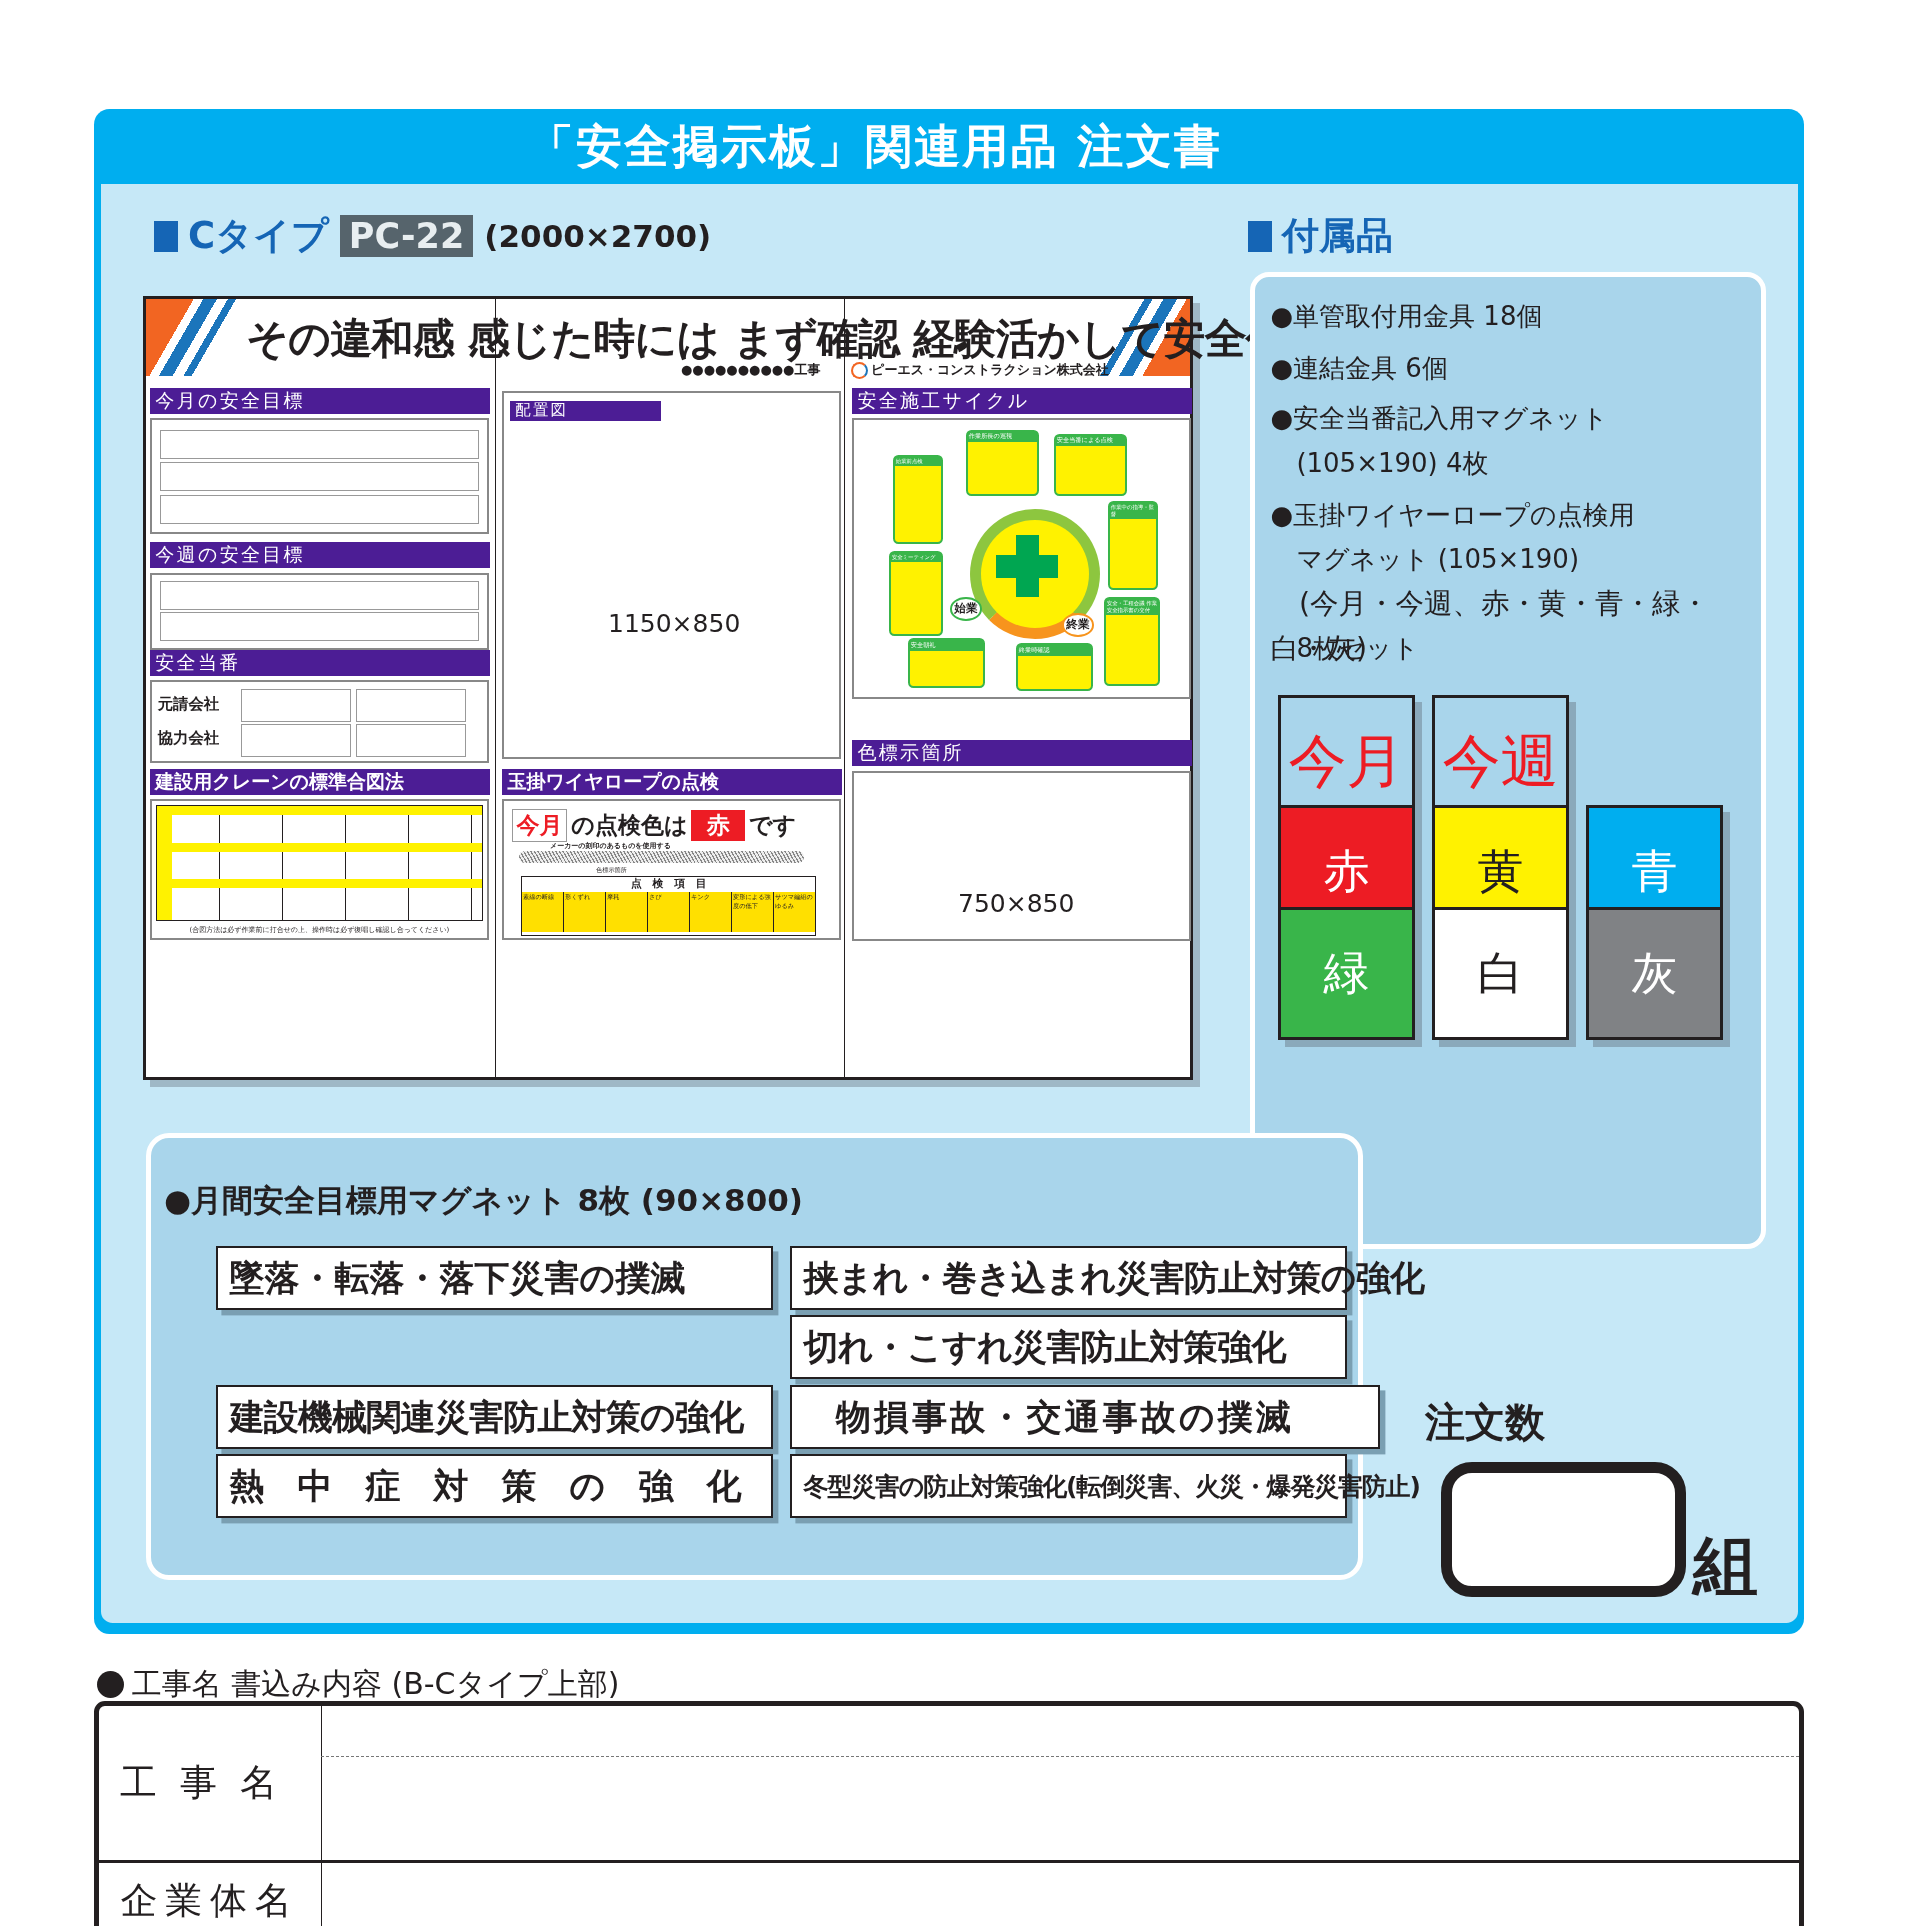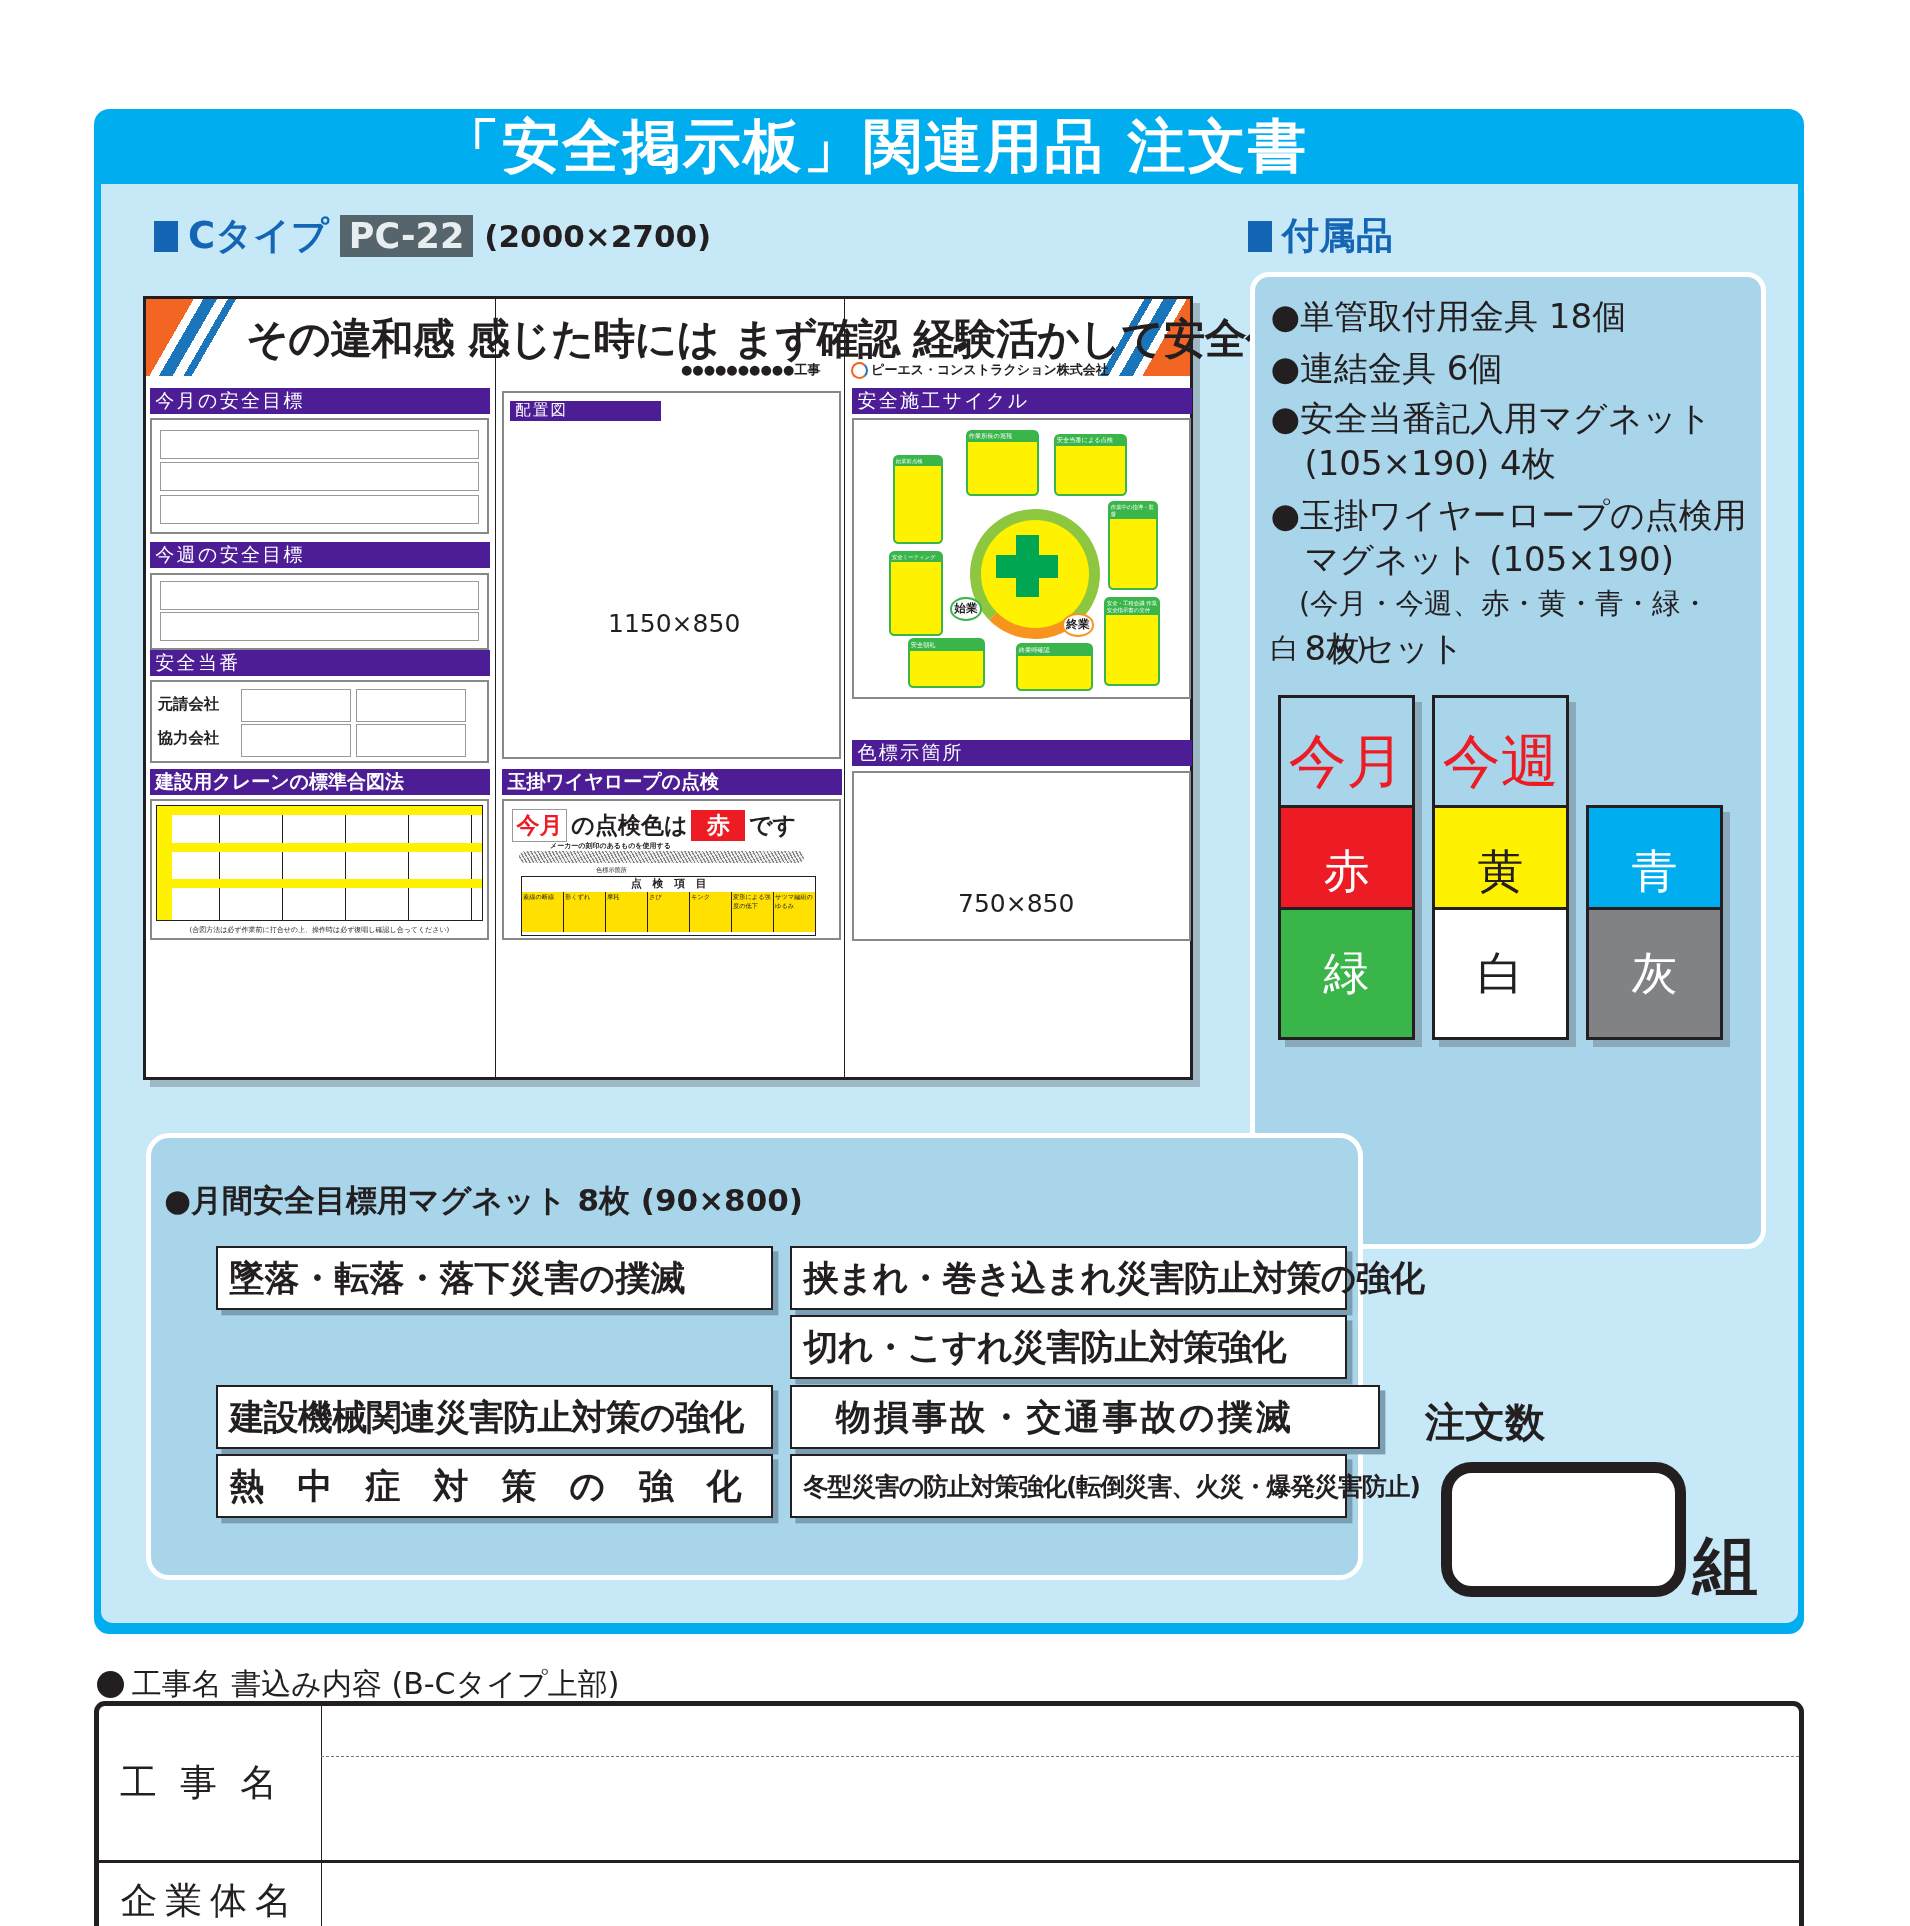--- a/index.html
+++ b/index.html
@@ -1,38 +1,38 @@
 <!DOCTYPE html>
 <html style="font-size:6.2px"><head>
 <meta charset="utf-8">
 <style>
   html,body{margin:0;padding:0;background:#ffffff;}
   body{width:1911px;height:2702px;position:relative;overflow:hidden;font-family:"DejaVu Sans","Liberation Sans",sans-serif;color:#231f20;}
   .abs{position:absolute;box-sizing:border-box;}
   
   #frame{left:94px;top:109px;width:1710px;height:1525px;background:#00aeef;border-radius:15.4px;}
   #frame-inner{left:101px;top:184px;width:1697px;height:1439px;background:#c6e8f7;border-radius:0 0 11.6px 11.6px;}
-  #title{left:94px;top:109px;width:1562px;height:75px;display:flex;align-items:center;justify-content:center;color:#fff;font-size:58px;font-weight:bold;letter-spacing:2.3px;text-align:right;}
+  #title{left:94px;top:109px;width:1562px;height:75px;display:flex;align-items:center;justify-content:center;color:#fff;font-size:46px;font-weight:bold;letter-spacing:2.3px;text-align:right;}
   .sec-head{display:flex;align-items:center;font-weight:bold;color:#1565b5;font-size:37px;}
   .sq{display:inline-block;width:24px;height:31px;background:#1565b5;margin-right:10px;}
   .pc-badge{background:#56646c;color:#e8eef0;padding:0 8.5px;margin:0 11.6px;font-size:35px;line-height:42px;}
   .dims{color:#231f20;font-size:31px;font-weight:bold;}
   
   #board{left:143px;top:296px;width:1050px;height:784px;background:#fff;border:3.1px solid #231f20;box-shadow:7px 7px 0 #9fb8c6;}
   .board-col{position:absolute;top:0;bottom:0;border-left:1.2px solid #231f20;}
   .bhead{position:absolute;background:#4c1d95;color:#fff;font-size:19px;padding-left:5.4px;display:flex;align-items:center;letter-spacing:2.3px;}
   .bbox{position:absolute;background:#fff;border:2.3px double #888;}
   .slot{position:absolute;border:1.2px solid #999;background:#fff;}
   .board-dim{position:absolute;font-size:25px;color:#231f20;}
   .board-title{position:absolute;left:100px;top:11.6px;font-size:42px;font-weight:bold;letter-spacing:-0.8px;white-space:nowrap;}
   .stripe-l{position:absolute;left:0;top:0;width:92px;height:77px;background:linear-gradient(120deg,#f26522 0 35%,#fff 35% 42%,#1b75bb 42% 52%,#fff 52% 60%,#1b75bb 60% 66%,transparent 66%);}
   .stripe-r{position:absolute;right:0;top:0;width:92px;height:77px;background:linear-gradient(300deg,#f26522 0 35%,#fff 35% 42%,#1b75bb 42% 52%,#fff 52% 60%,#1b75bb 60% 66%,transparent 66%);}
   
   #acc{left:1250px;top:272px;width:516px;height:977px;background:#a9d5eb;border:5.4px solid #fff;border-radius:19px;}
-  .acc-item{position:absolute;left:15.4px;font-size:34px;line-height:45px;color:#231f20;}
+  .acc-item{position:absolute;left:15.4px;font-size:26px;line-height:45px;color:#231f20;}
   .mag{position:absolute;width:131px;height:127px;border:3.1px solid #231f20;box-shadow:7px 7px 0 #8aa9bb;display:flex;align-items:center;justify-content:center;font-size:58px;}
   
   #mpanel{left:146px;top:1133px;width:1217px;height:447px;background:#a9d5eb;border:5.4px solid #fff;border-radius:23px;}
   .goal{position:absolute;width:530px;height:60px;background:#fff;border:2.3px solid #231f20;box-shadow:5.4px 5.4px 0 #7a9fb2;display:flex;align-items:center;justify-content:space-between;padding:0 11.6px;font-size:35px;font-weight:bold;white-space:nowrap;}
   .goal.tight{justify-content:flex-start;letter-spacing:-0.8px;}
   .goal.small{font-size:25px;justify-content:flex-start;letter-spacing:-1.2px;}
   
   #qty-label{left:1425px;top:1395px;font-size:40px;font-weight:bold;}
   #qty-box{left:1441px;top:1462px;width:245px;height:135px;background:#fff;border:11.6px solid #231f20;border-radius:31px;}
   #qty-unit{left:1693px;top:1522px;font-size:65px;font-weight:bold;}

